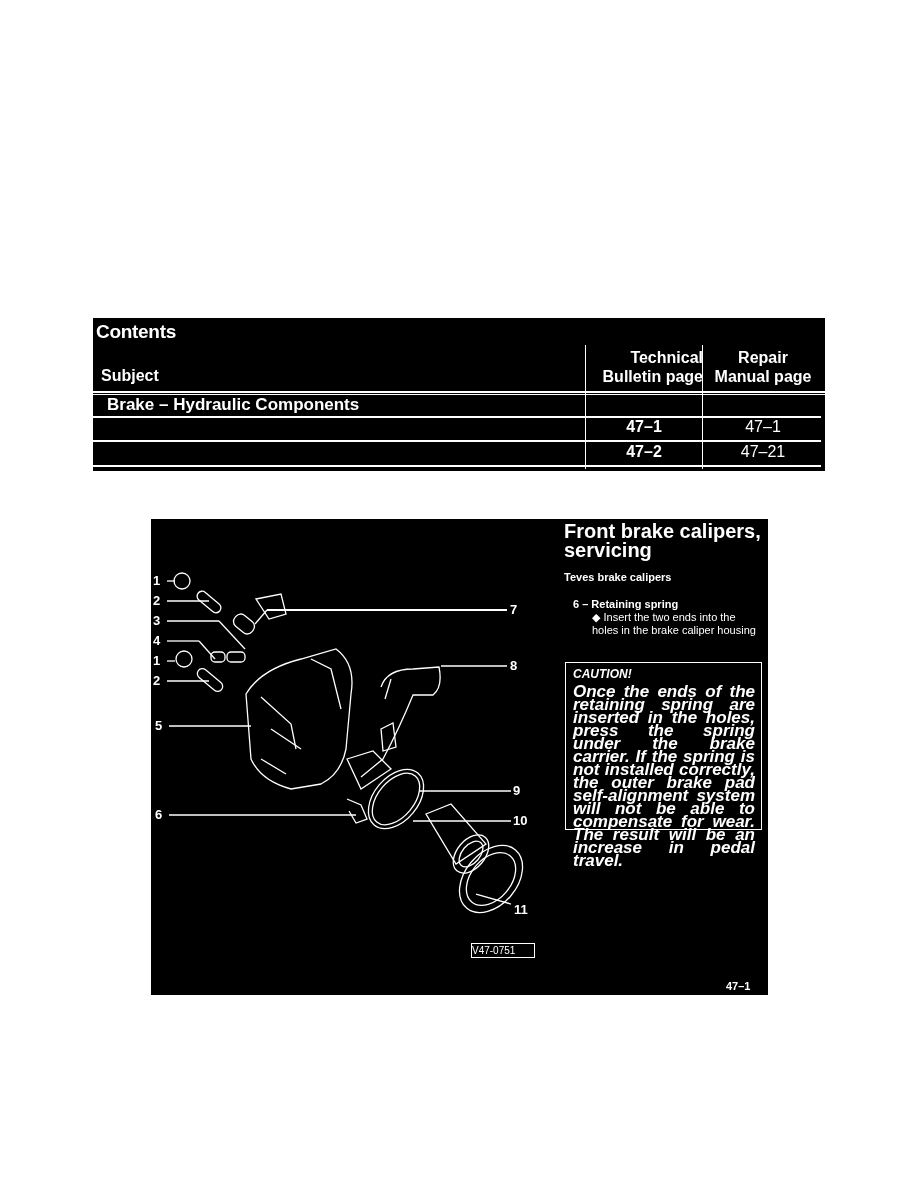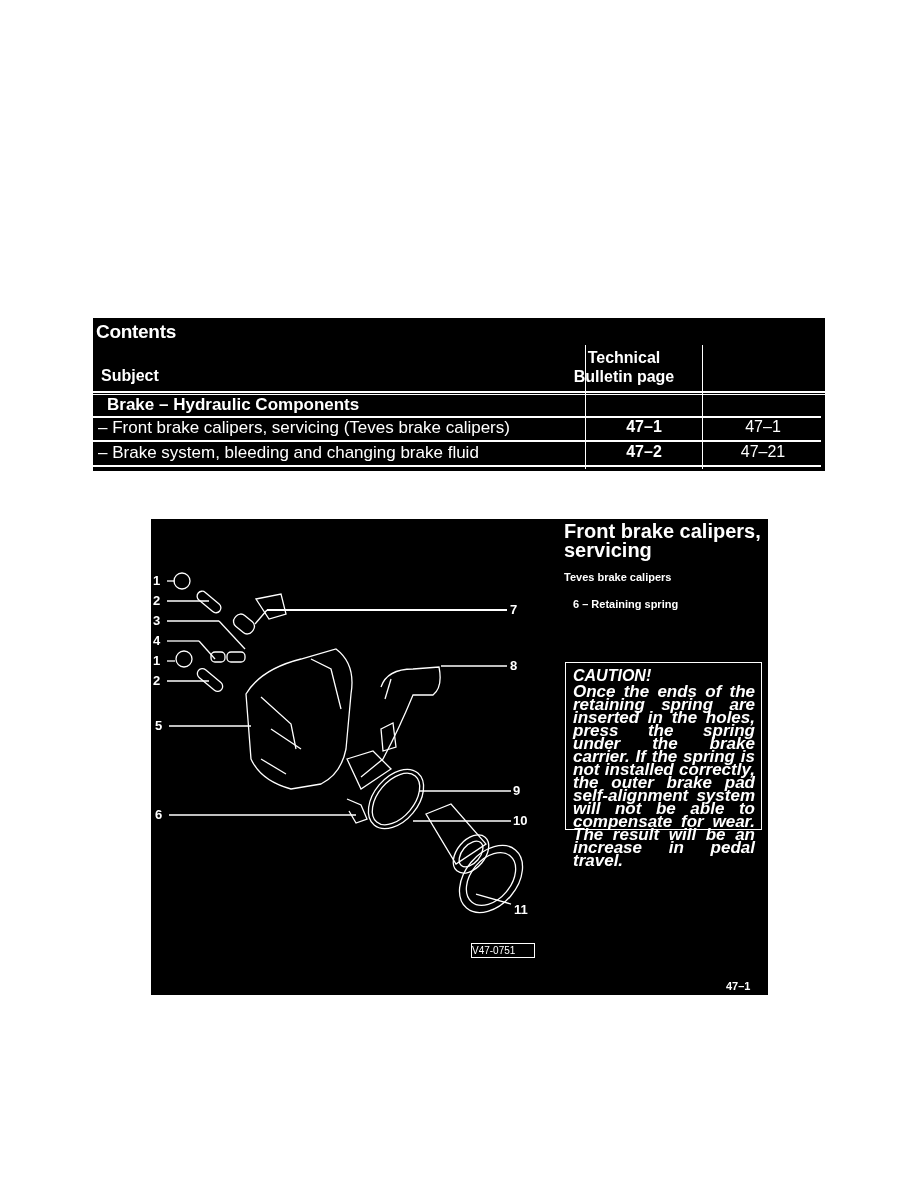--- a/index.html
+++ b/index.html
@@ -2,65 +2,67 @@
 <html><head>
 <meta charset="utf-8">
 <style>
   html, body { margin:0; padding:0; }
   body { width:918px; height:1188px; background:#ffffff; position:relative; overflow:hidden;
          font-family:"Liberation Sans", sans-serif; color:#fff; }
   .contents { position:absolute; left:93px; top:318px; width:732px; height:153px; background:#000; }
   .contents-title { position:absolute; left:3px; top:3px; font-size:19px; font-weight:bold; letter-spacing:-0.3px; }
   .hdr { position:absolute; font-size:16px; font-weight:bold; text-align:center; line-height:19px; }
   .hdr-subject { left:8px; top:48px; text-align:center; }
-  .hdr-tb { left:473px; top:30px; width:116px; }
+  .hdr-tb { left:494px; top:30px; width:116px;text-align:right; }
   .hdr-rm { left:611px; top:30px; width:118px; }
   .vline { position:absolute; width:1px; background:#fff; }
   .hline { position:absolute; left:0; height:2px; background:#fff; }
   .row { position:absolute; font-size:17px; }
   .cell-num { position:absolute; font-size:16px; text-align:center; }
   .bold { font-weight:bold; }
 
   .figure { position:absolute; left:151px; top:519px; width:617px; height:476px; background:#000; }
   .fig-title { position:absolute; left:413px; top:3px; font-size:20px; font-weight:bold; line-height:19px; width:200px; }
   .fig-sub { position:absolute; left:413px; top:52px; font-size:11px; font-weight:bold; }
   .fig-item { position:absolute; left:413px; top:79px; font-size:11px; font-weight:bold;padding-left:9px; }
   .fig-bullet { position:absolute; left:441px; top:92px; font-size:11px; line-height:13px; width:170px; }
   .caution { position:absolute; left:414px; top:143px; width:195px; height:166px; border:1px solid #fff; }
-  .caution-title { position:absolute; left:7px; top:4px; font-size:16px; font-weight:bold; font-style:italic; }
+  .caution-title { position:absolute; left:7px; top:4px; font-size:12px; font-weight:bold; font-style:italic; }
   .caution-body { position:absolute; left:7px; top:22px; width:182px; font-size:17px; font-weight:bold; font-style:italic; line-height:13px; text-align:justify; }
   .label { position:absolute; font-size:13px; font-weight:bold; }
   .ref-box { position:absolute; left:320px; top:424px; width:62px; height:13px; border:1px solid #fff; font-size:10px; text-align:left; line-height:13px; }
   .page-num { position:absolute; left:575px; top:461px; font-size:11px; font-weight:bold; }
   svg.illus { position:absolute; left:0; top:0; }
 </style>
 </head>
 <body>
 
 <div class="contents">
   <div class="contents-title">Contents</div>
   <div class="hdr hdr-subject">Subject</div>
   <div class="hdr hdr-tb">
     <div>Technical</div>
     <div>Bulletin page</div>
   </div>
+  <div class="hdr hdr-rm">
+    <div>Repair</div>
+    <div>Manual page</div>
+  </div>
   <div class="vline" style="left:492px; top:27px; height:124px;"></div>
   <div class="vline" style="left:609px; top:27px; height:124px;"></div>
   <div class="hline" style="top:73px; width:732px;"></div>
   <div class="hline" style="top:76px; width:732px; height:1px;"></div>
 
   <div class="row bold" style="left:14px; top:77px;">Brake – Hydraulic Components</div>
   <div class="hline" style="top:98px; width:728px;"></div>
 
-  <div class="row" style="left:5px; top:100px;">– Front brake calipers, servicing (Teves brake calipers)</div>
   <div class="cell-num bold" style="left:494px; top:100px; width:114px;">47–1</div>
   <div class="cell-num" style="left:611px; top:100px; width:118px;">47–1</div>
   <div class="hline" style="top:122px; width:728px;"></div>
 
-  <div class="row" style="left:5px; top:125px;">– Brake system, bleeding and changing brake fluid</div>
   <div class="cell-num bold" style="left:494px; top:125px; width:114px;">47–2</div>
   <div class="cell-num" style="left:611px; top:125px; width:118px;">47–21</div>
   <div class="hline" style="top:147px; width:728px;"></div>
 </div>
 
 <div class="figure">
   <svg class="illus" width="410" height="476" viewBox="0 0 410 476" fill="none" stroke="#fff" stroke-width="1.3">
 
     <line x1="16" y1="62" x2="24" y2="62"></line>
     <line x1="16" y1="82" x2="58" y2="82"></line>
@@ -124,20 +126,21 @@
   <div class="label" style="left:359px; top:139px;">8</div>
   <div class="label" style="left:362px; top:264px;">9</div>
   <div class="label" style="left:362px; top:294px;">10</div>
   <div class="label" style="left:363px; top:383px;">11</div>
 
   <div class="ref-box">V47-0751</div>
 
   <div class="fig-title">Front brake calipers, servicing</div>
   <div class="fig-sub">Teves brake calipers</div>
   <div class="fig-item">6 –  Retaining spring</div>
+  <div class="fig-bullet">◆ Insert the two ends into the holes in the brake caliper housing</div>
 
   <div class="caution">
     <div class="caution-title">CAUTION!</div>
     <div class="caution-body">Once the ends of the retaining spring are inserted in the holes, press the spring under the brake carrier.  If the spring is not installed correctly, the outer brake pad self-alignment system will not be able to compensate for wear.  The result will be an increase in pedal travel.</div>
   </div>
 
   <div class="page-num">47–1</div>
 </div>
 
 </body></html>

